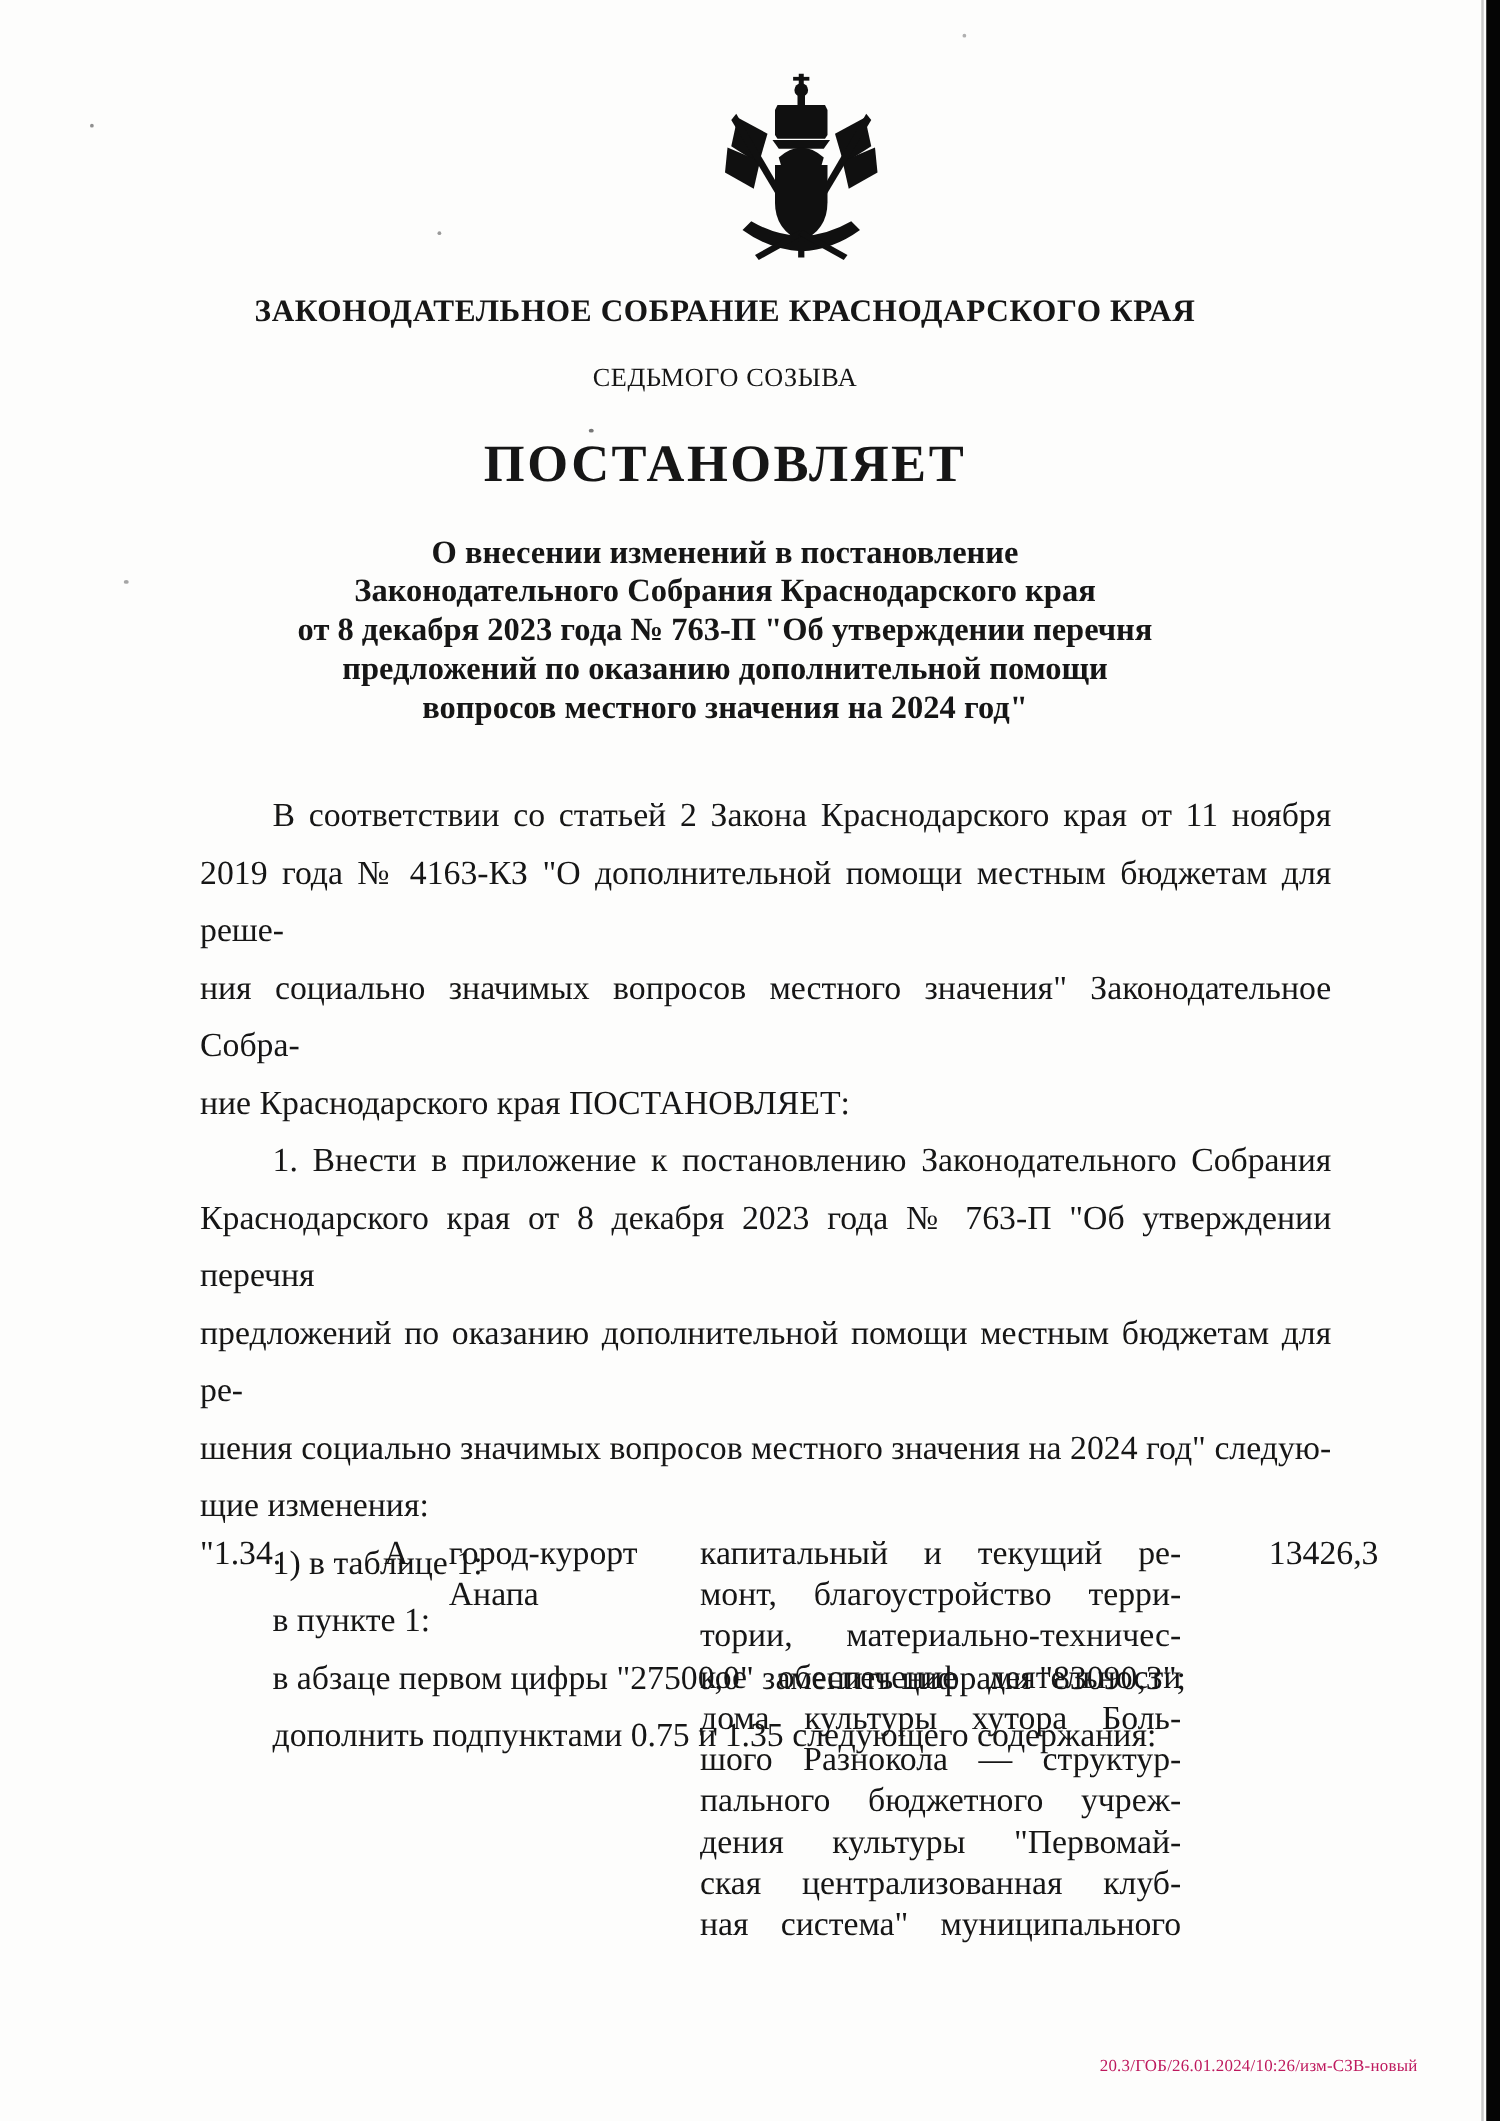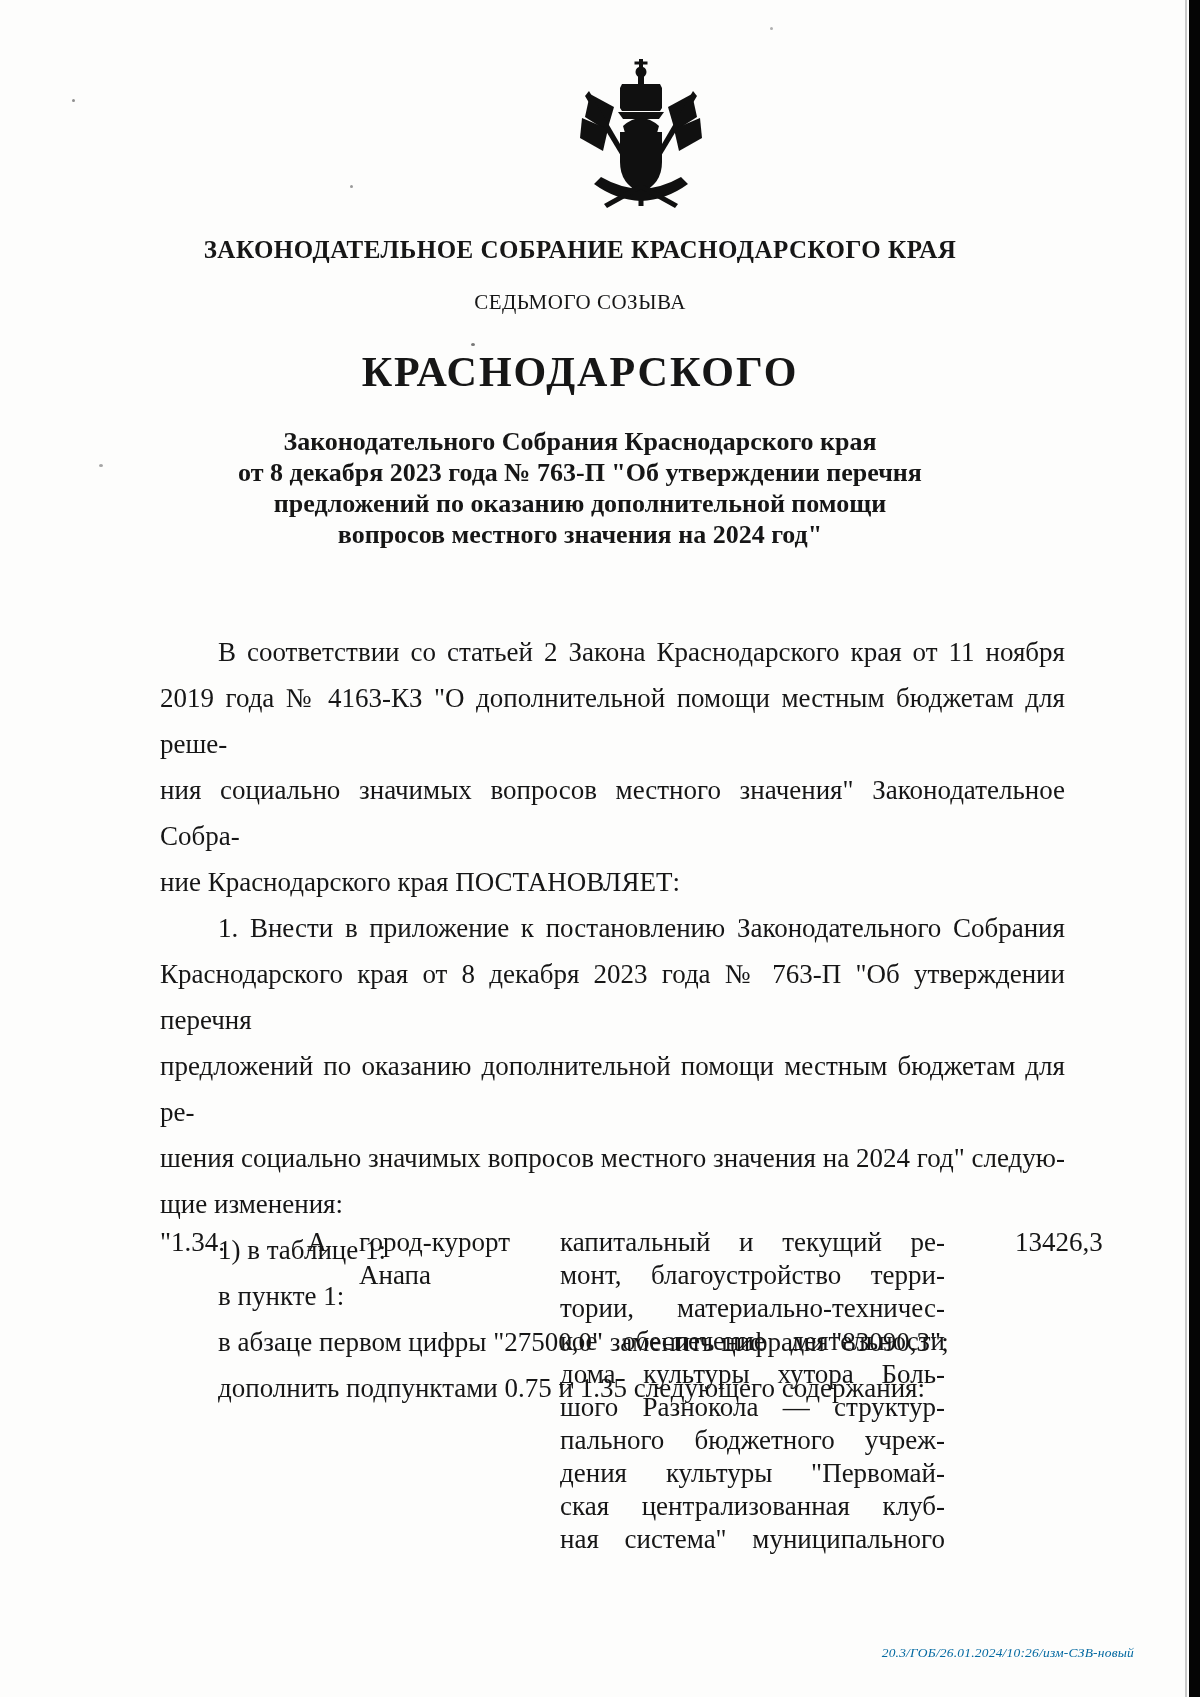--- a/index.html
+++ b/index.html
@@ -40,21 +40,21 @@
   }
   .col-num{width:75px;flex:none;}
   .col-letter{width:40px;flex:none;margin-left:62px;text-align:center;}
   .col-muni{width:160px;flex:none;margin-left:22px;}
   .muni-line{line-height:33px;}
   .col-desc{width:385px;flex:none;margin-left:41px;}
   .desc-line{line-height:33px;text-align:justify;text-align-last:justify;}
   .col-amount{width:110px;flex:none;margin-left:70px;text-align:left;}
   .footer{
     position:absolute;top:1645px;right:66px;
-    font-size:13.5px;line-height:16px;letter-spacing:.2px;color:#0369a1;font-style:italic;
+    font-size:13.5px;line-height:16px;letter-spacing:.2px;color:#be185d;
   }
   .speck{position:absolute;border-radius:50%;background:#8f8f8f;}
   .sp1{left:72px;top:99px;width:3px;height:3px;}
   .sp2{left:350px;top:185px;width:3px;height:3px;background:#9a9a9a;}
   .sp3{left:99px;top:464px;width:4px;height:3px;background:#a5a5a5;}
   .sp4{left:471px;top:343px;width:4px;height:3px;background:#777;}
   .sp5{left:770px;top:27px;width:3px;height:3px;background:#b0b0b0;}
 </style>
 </head>
 <body>
@@ -94,23 +94,24 @@
         <path d="M102,146 l-36,-20 -3,4 36,20 z"></path>
         <rect x="62.5" y="135" width="5" height="13"></rect>
       </g>
     </svg>
   </div>
 
   <div class="org-line">ЗАКОНОДАТЕЛЬНОЕ СОБРАНИЕ КРАСНОДАРСКОГО КРАЯ</div>
 
   <div class="convocation">СЕДЬМОГО СОЗЫВА</div>
 
-  <div class="doc-type">КРАСНОДАРСКОГО</div>
+  <div class="doc-type">ПОСТАНОВЛЯЕТ</div>
 
   <div class="subject">
+      <div class="subject-line">О внесении изменений в постановление</div>
       <div class="subject-line">Законодательного Собрания Краснодарского края</div>
       <div class="subject-line">от 8 декабря 2023 года № 763-П "Об утверждении перечня</div>
       <div class="subject-line">предложений по оказанию дополнительной помощи</div>
       <div class="subject-line">вопросов местного значения на 2024 год"</div>
     </div>
 
   <div class="body">
       <div class="body-line ind jl">В соответствии со статьей 2 Закона Краснодарского края от 11 ноября</div>
       <div class="body-line jl">2019 года № 4163-КЗ "О дополнительной помощи местным бюджетам для реше-</div>
       <div class="body-line jl">ния социально значимых вопросов местного значения" Законодательное Собра-</div>

